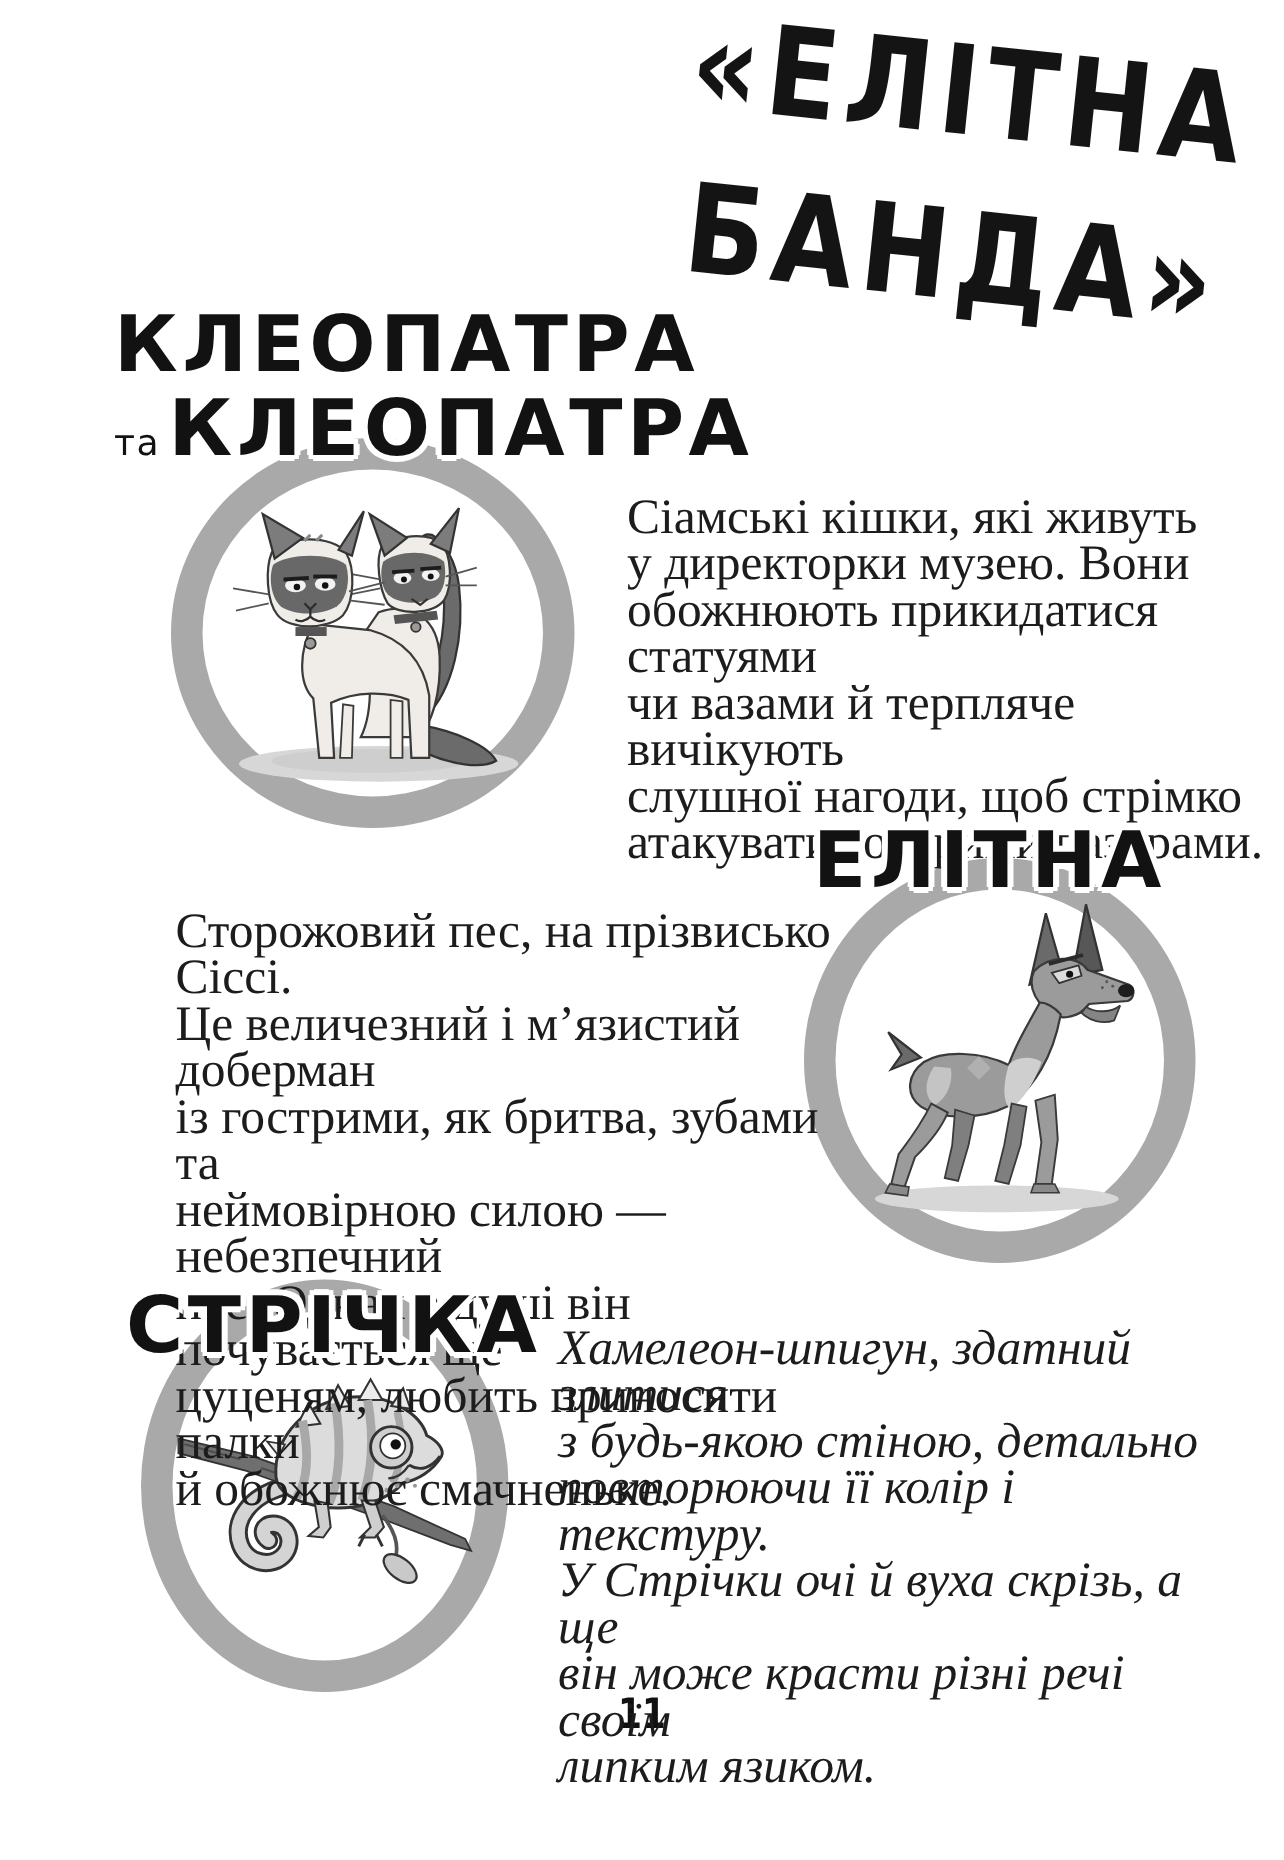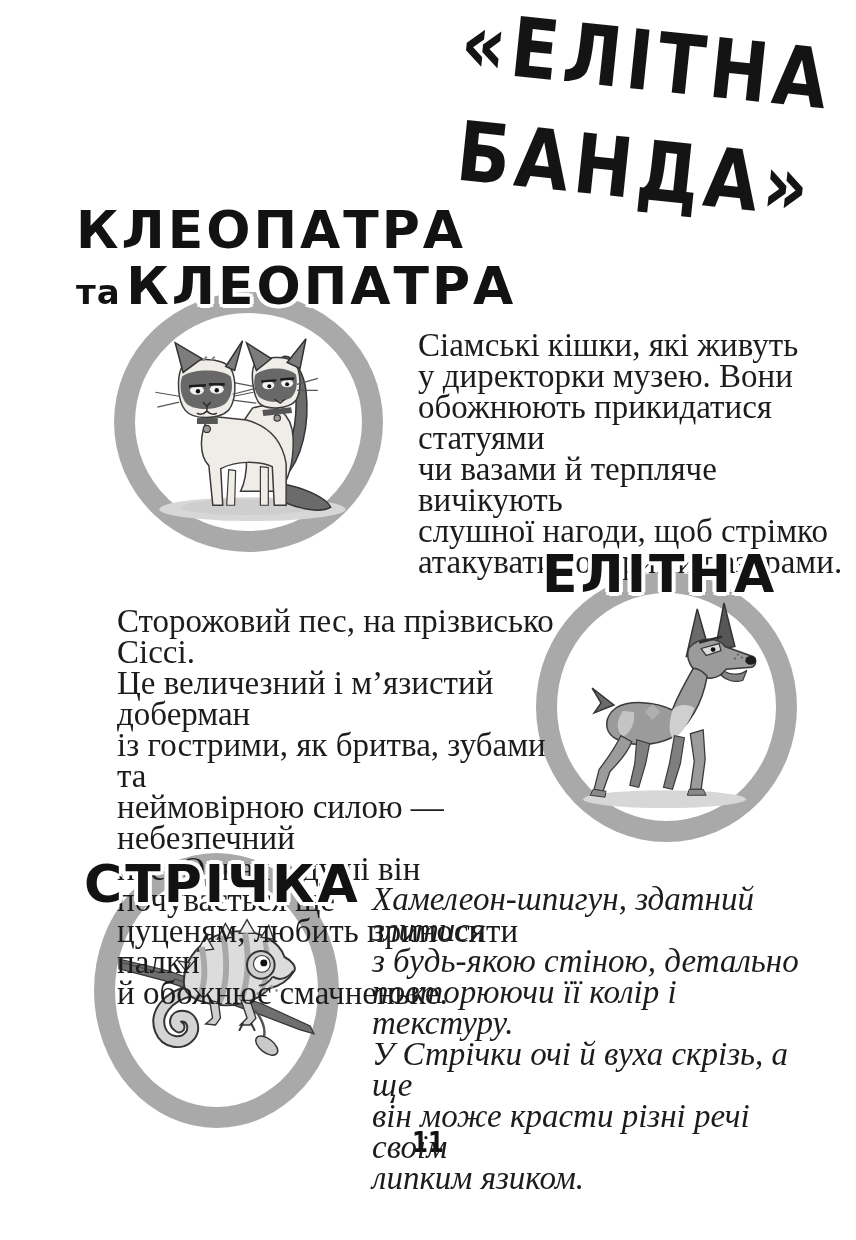--- a/index.html
+++ b/index.html
@@ -23,21 +23,21 @@
   
   .char-header{
     position:absolute;z-index:5;
     font-family:"DejaVu Sans", sans-serif;font-weight:bold;
     color:#121212;white-space:nowrap;
     text-shadow:
       -3px -3px 0 #fff, 3px -3px 0 #fff, -3px 3px 0 #fff, 3px 3px 0 #fff,
       -4px 0 0 #fff, 4px 0 0 #fff, 0 -4px 0 #fff, 0 4px 0 #fff;
   }
   .h-big{font-size:52px;letter-spacing:3px;line-height:56px;}
-  .h-small{font-size:34px;letter-spacing:1px;font-weight:bold;}
+  .h-small{font-size:24px;letter-spacing:1px;font-weight:normal;}
   
   .ring{
     position:absolute;z-index:1;border:21px solid #a9a9a9;border-radius:50%;
     box-sizing:border-box;background:#ffffff;
   }
   .ring svg{position:absolute;left:0;top:0;}
   
   .desc{
     position:absolute;z-index:2;
     font-family:"Liberation Serif", serif;

